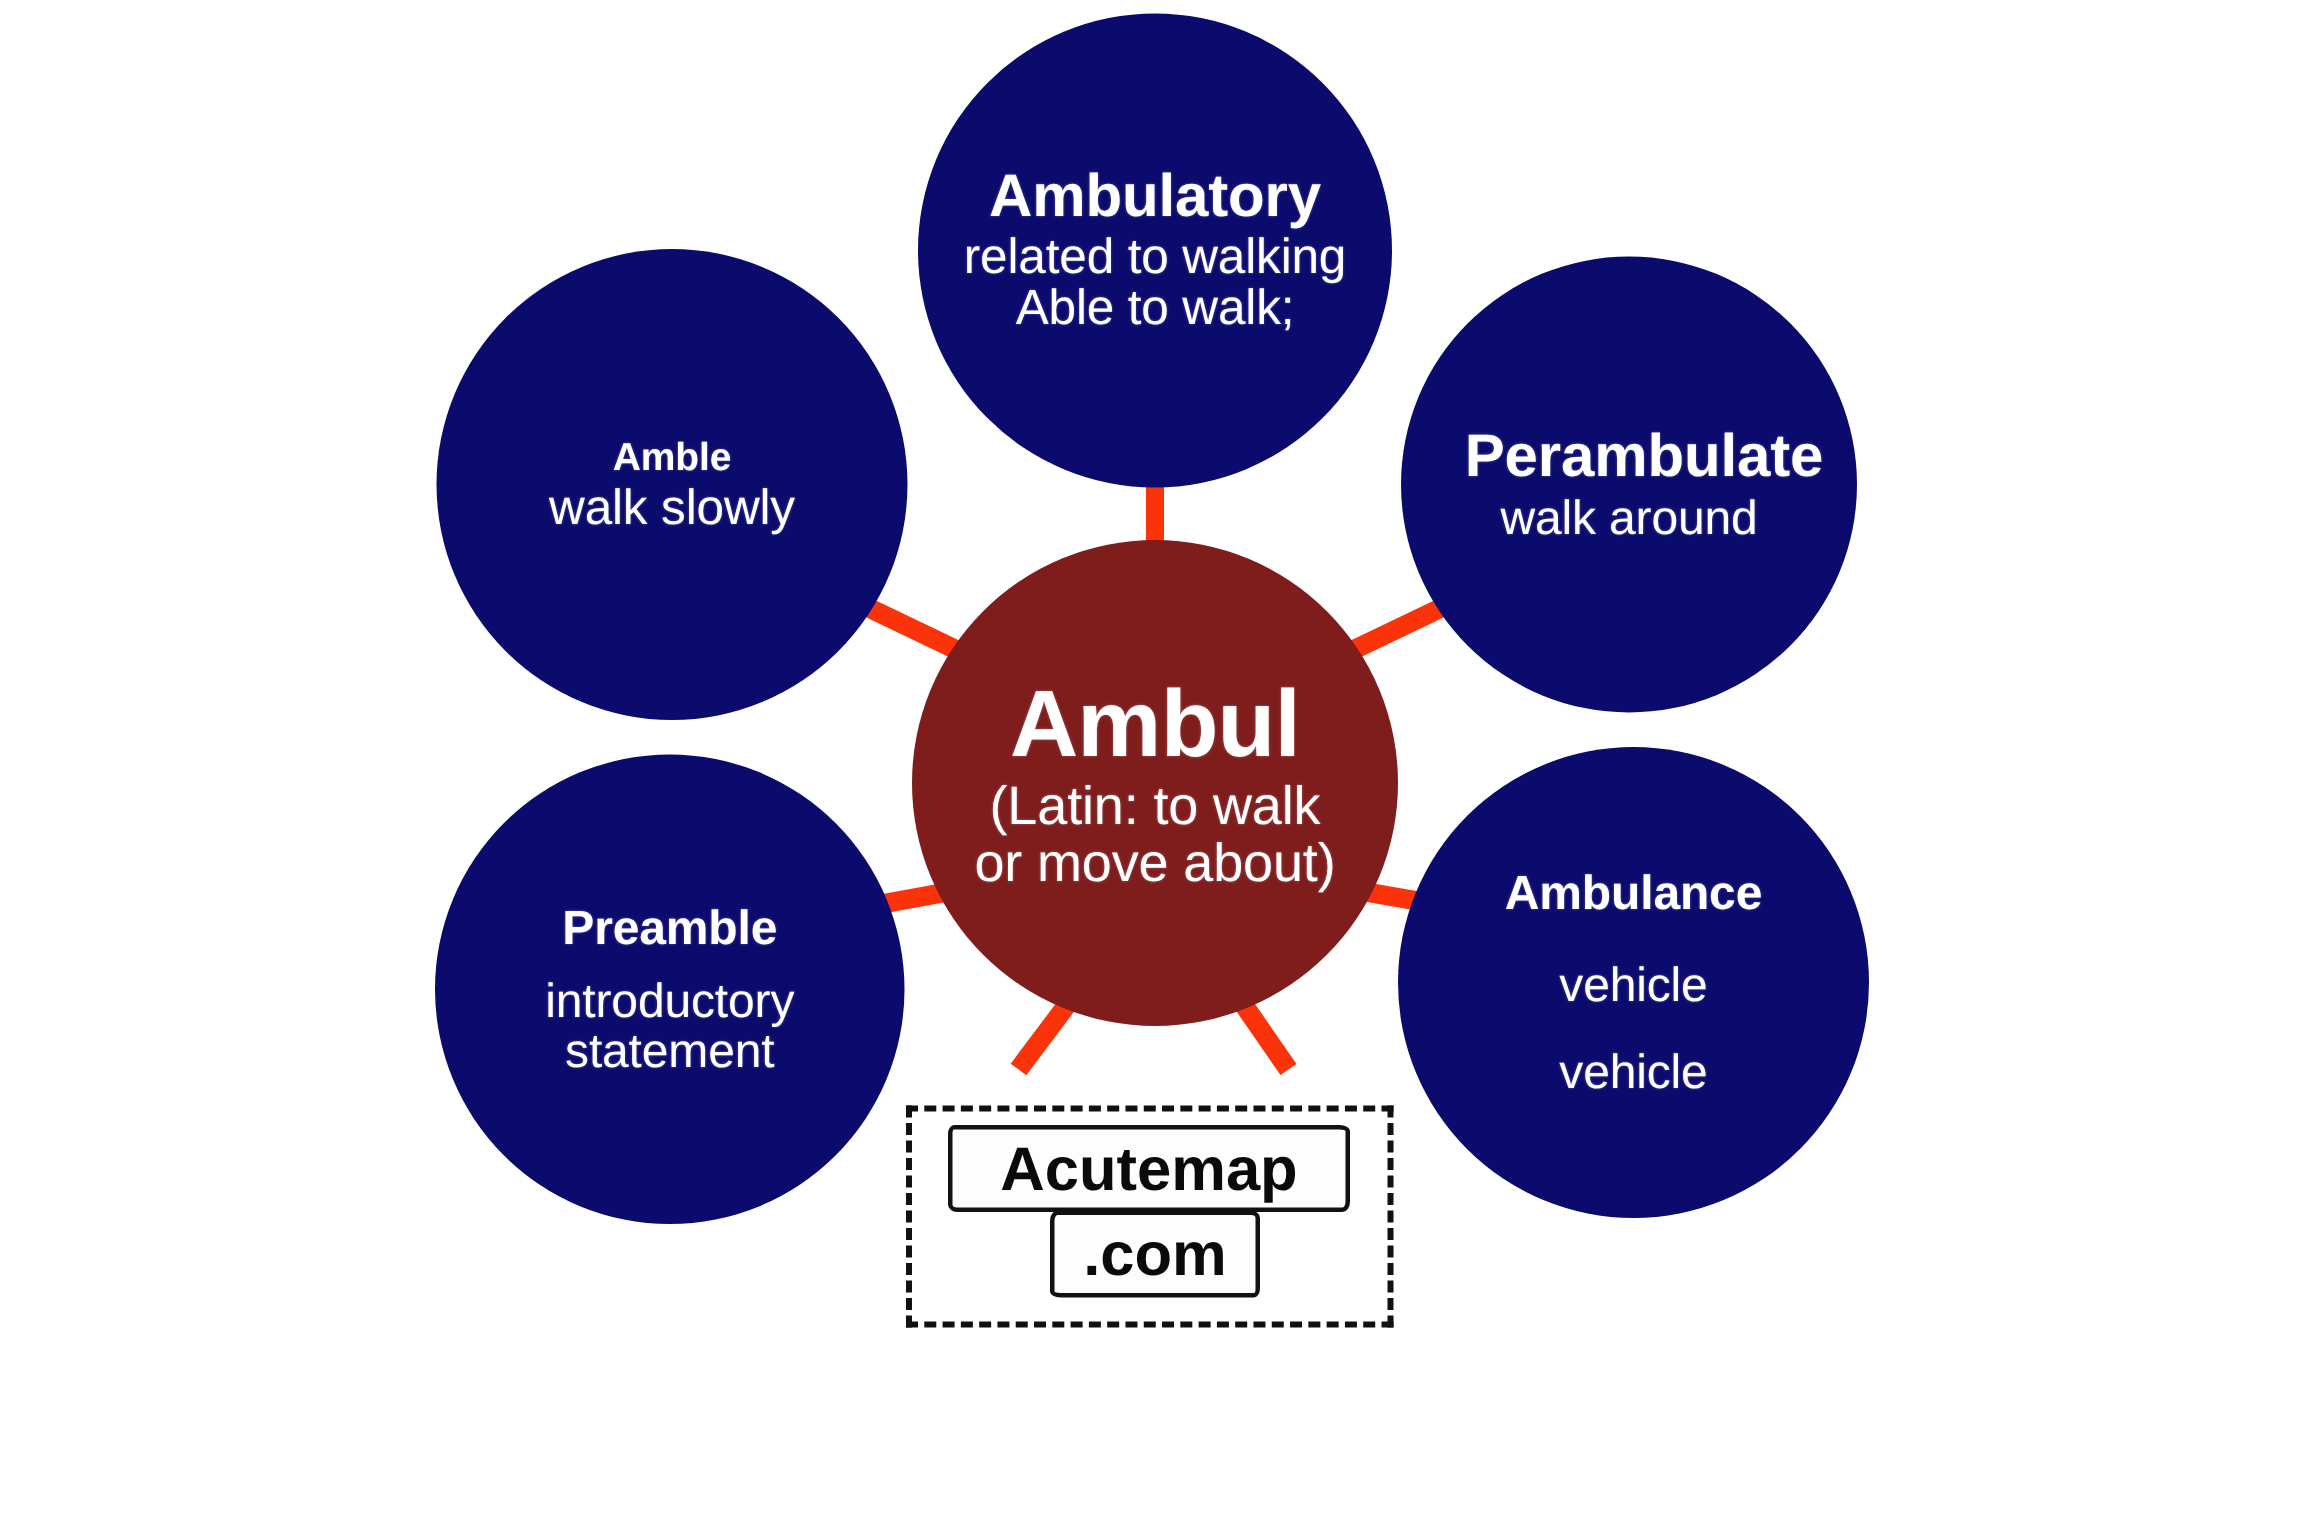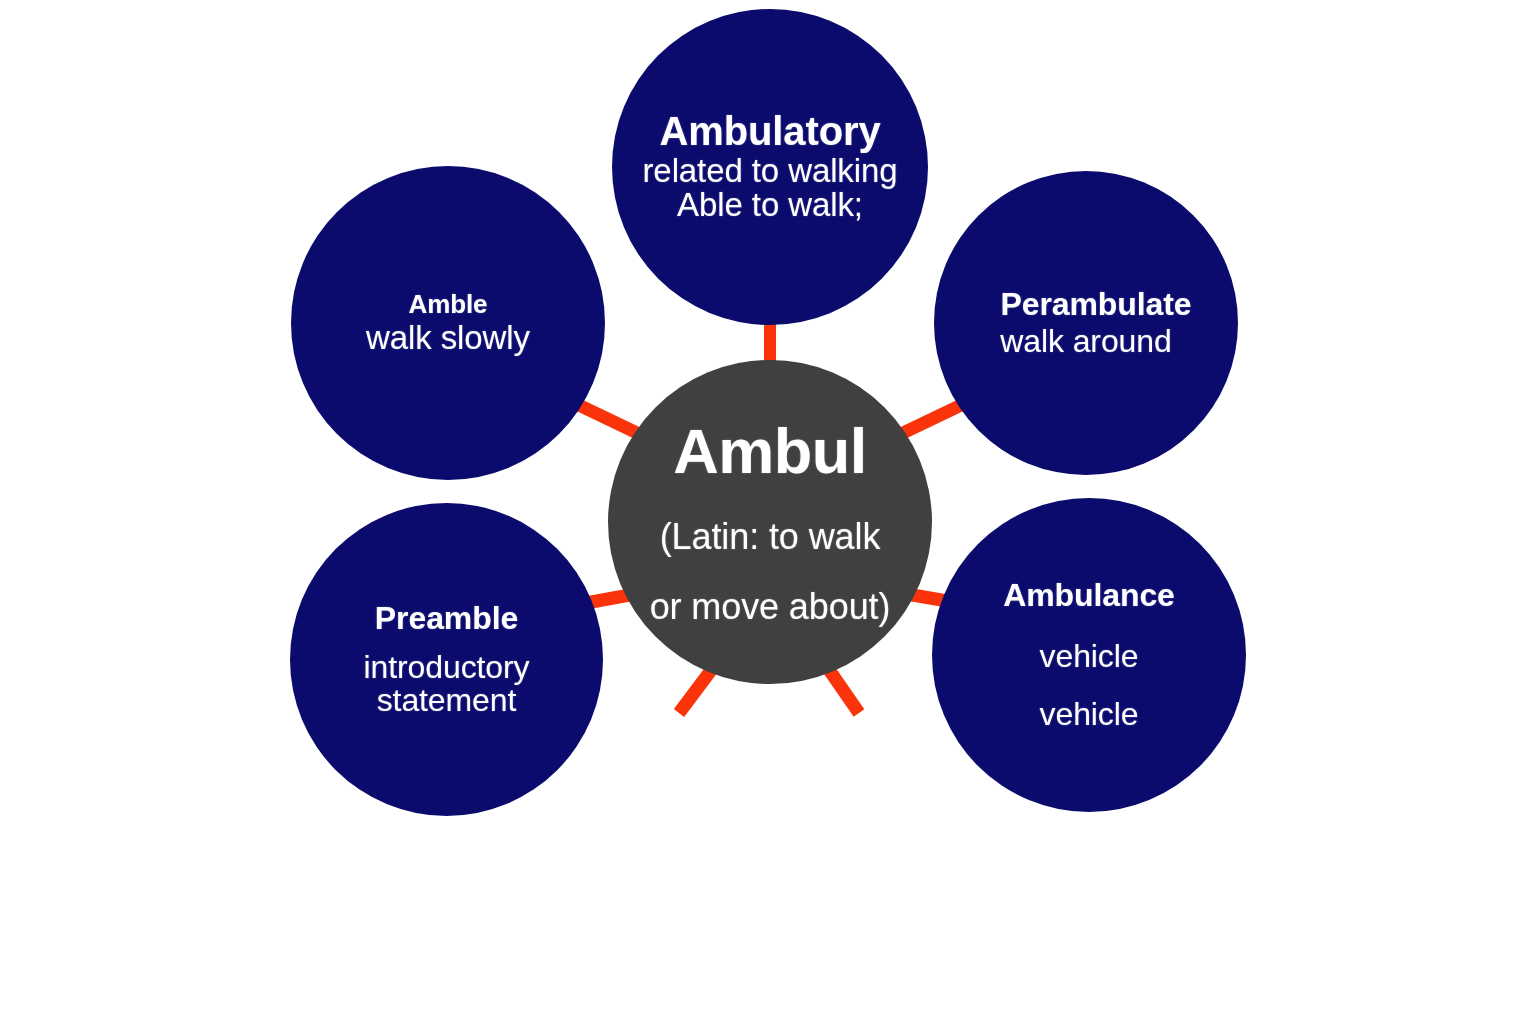--- a/index.html
+++ b/index.html
@@ -38,22 +38,21 @@
     justify-content: center;
     text-align: center;
     color: #ffffff;
     box-sizing: border-box;
     line-height: 1.04;
   }
   .node.branch {
     background: #0b0b6e;
   }
   .node.center {
-    background: #404040;
-    gap: 32px;
+    background: #7f1d1d;
   }
   .node-title {
     font-weight: bold;
     letter-spacing: -0.1px;
     text-shadow: 0 0 2px rgba(255,255,255,0.30);
   }
   .node-desc {
     font-weight: normal;
     letter-spacing: -0.1px;
     text-shadow: 0 0 2px rgba(255,255,255,0.30);
@@ -62,21 +61,21 @@
   
   #node-ambulatory { left: 612px;  top: 9px;   width: 316px; height: 316px; text-align: right; }
   #node-ambulatory .node-title { font-size: 40px; margin-bottom: 1px; }
   #node-ambulatory .node-desc  { font-size: 33px; }
 
   #node-amble { left: 291px; top: 166px; width: 314px; height: 314px; }
   #node-amble .node-title { font-size: 26px; margin-bottom: 3px; }
   #node-amble .node-desc  { font-size: 33px; font-weight: 300; }
 
   #node-perambulate { left: 934px; top: 171px; width: 304px; height: 304px; }
-  #node-perambulate .node-title { font-size: 32px; margin-bottom: 3px; margin-left: 20px; }
+  #node-perambulate .node-title { font-size: 40px; margin-bottom: 3px; margin-left: 20px; }
   #node-perambulate .node-desc  { font-size: 32px; font-weight: 300; }
 
   #node-preamble { left: 290px; top: 503px; width: 313px; height: 313px; }
   #node-preamble .node-title { font-size: 32px; margin-bottom: 16px; }
   #node-preamble .node-desc  { font-size: 32px; font-weight: 300; }
 
   #node-ambulance { left: 932px; top: 498px; width: 314px; height: 314px; gap: 24px; }
   #node-ambulance .node-title { font-size: 32px; margin-bottom: 4px; }
   #node-ambulance .node-desc  { font-size: 32px; font-weight: 300; }
 
@@ -168,14 +167,18 @@
     <div class="node-desc">vehicle</div>
     <div class="node-desc">vehicle</div>
   </div>
 
   <div class="node center" id="node-ambul">
     <div class="node-title">Ambul</div>
     <div class="node-desc">(Latin: to walk</div>
     <div class="node-desc">or move about)</div>
   </div>
 
+  <div id="watermark">
+    <div class="wm-line" id="wm-line-1">Acutemap</div>
+    <div class="wm-line" id="wm-line-2">.com</div>
+  </div>
 
 </div>
 
 </body></html>

